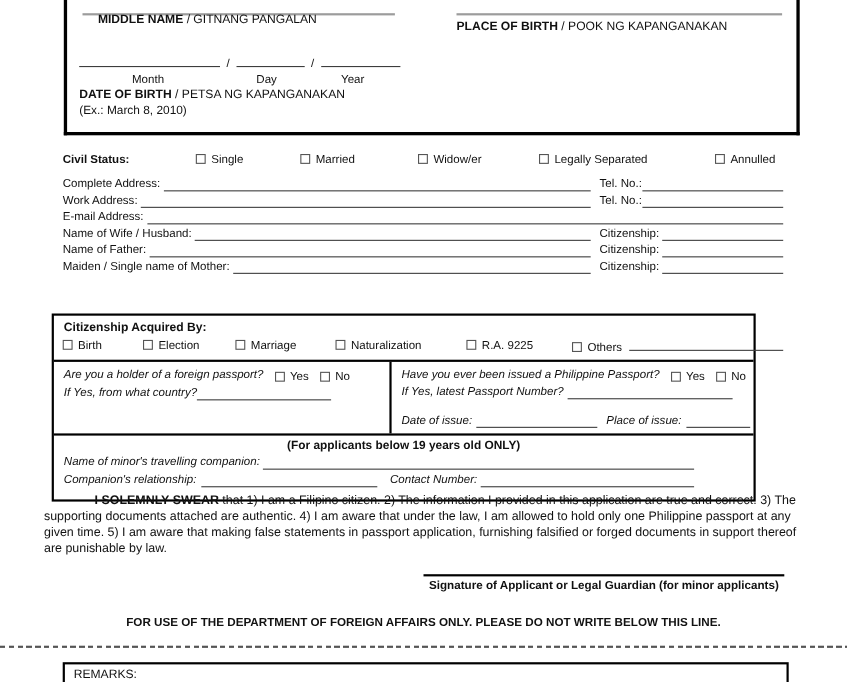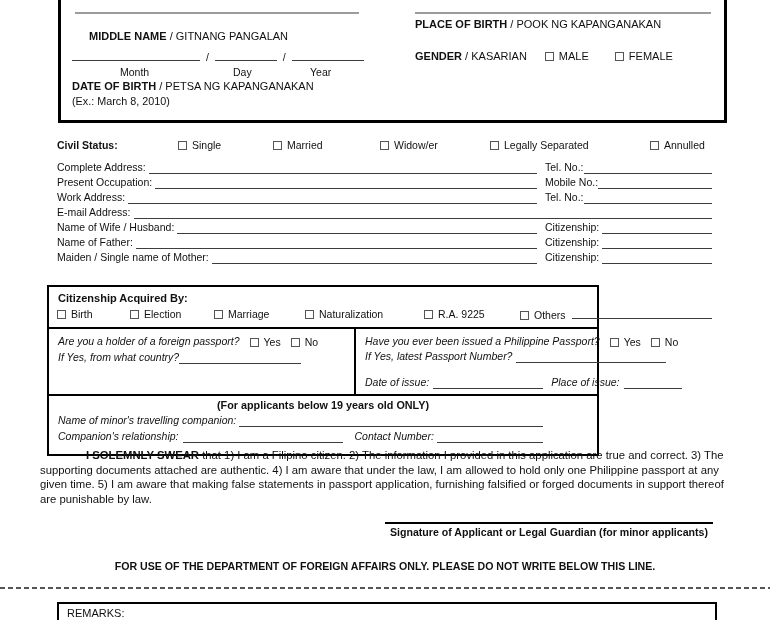--- a/index.html
+++ b/index.html
@@ -24,21 +24,21 @@
   .grayline { position:absolute; height:2px; background:#9c9c9c; }
   
   #civil-row { left:57px; top:139px; width:660px; height:14px; }
   
   #contact-block { left:57px; top:159px; width:655px; }
   .crow { display:flex; align-items:flex-end; height:15px; }
   .crow .lab { white-space:nowrap; line-height:13px; }
   .rcell { flex:none; width:167px; margin-left:8px; display:flex; align-items:flex-end; }
   .rcell .lab { line-height:13px; }
   
-  #cit-box { left:47px; top:285px; width:552px; border:2px solid #000; background:#fff; }
+  #cit-box { left:47px; top:285px; width:640px; border:2px solid #000; background:#fff; }
   #cab-head { position:relative; height:40px; }
   #cab-head .opt { position:absolute; top:21px; white-space:nowrap; }
   .hdiv { border-top:2px solid #000; }
   #pass-row { display:flex; }
   #pass-left { flex:none; width:305px; padding:5px 6px 5px 9px; }
   #pass-right { flex:1 1 auto; border-left:2px solid #000; padding:5px 8px 5px 9px; }
   .pline { display:flex; align-items:flex-end; height:14px; white-space:nowrap; }
   .pline .lab { line-height:13px;font-style:italic; }
   .yn { display:inline-flex; align-items:center; margin-left:10px; }
   #minor-sec { padding:3px 9px 11px 9px; }
@@ -59,21 +59,21 @@
   #remarks-box { left:57px; top:602px; width:660px; height:26px; border:2px solid #000;
                  padding:3px 8px; }
 </style>
 </head>
 <body>
 
 <div id="page">
 
   <div id="top-box" class="abs">
     <div class="grayline" style="left:14px; top:12px; width:284px;"></div>
-    <div class="abs" style="left:14px; top:30px; font-size:11px;padding-left:14px;">
+    <div class="abs" style="left:14px; top:12px; font-size:11px;padding-left:14px;">
       <span class="b">MIDDLE NAME</span><span> / GITNANG PANGALAN</span>
     </div>
 
     <div class="grayline" style="left:354px; top:12px; width:296px;"></div>
     <div class="abs" style="left:354px; top:18px; font-size:11px;">
       <span class="b">PLACE OF BIRTH</span><span> / POOK NG KAPANGANAKAN</span>
     </div>
 
     <div class="abs" style="left:11px; top:50px; font-size:10.5px;">
       <span class="bl" style="width:128px;"></span>
@@ -83,31 +83,20 @@
       <span class="bl" style="width:72px;"></span>
     </div>
     <span class="abs" style="left:59px; top:66px;">Month</span>
     <span class="abs" style="left:172px; top:66px;">Day</span>
     <span class="abs" style="left:249px; top:66px;">Year</span>
     <div class="abs" style="left:11px; top:80px; font-size:11px;">
       <span class="b">DATE OF BIRTH</span><span> / PETSA NG KAPANGANAKAN</span>
     </div>
     <div class="abs" style="left:11px; top:95px; font-size:10.8px;">(Ex.: March 8, 2010)</div>
 
-    <div class="abs" style="left:354px; top:50px; display:flex; align-items:center; font-size:11px;">
-      <span><span class="b">GENDER</span><span> / KASARIAN</span></span>
-      <span style="display:inline-flex; align-items:center; margin-left:18px;">
-        <span class="cb"></span>
-        <span>MALE</span>
-      </span>
-      <span style="display:inline-flex; align-items:center; margin-left:26px;">
-        <span class="cb"></span>
-        <span>FEMALE</span>
-      </span>
-    </div>
   </div>
 
   <div id="civil-row" class="abs">
     <span class="abs" style="left:0;">
       <span class="b">Civil Status</span><span class="b">:</span>
     </span>
     <span class="abs" style="left:121px;">
       <span class="cb"></span><span>Single</span></span>
     <span class="abs" style="left:216px;">
       <span class="cb"></span><span>Married</span></span>
@@ -118,28 +107,20 @@
     <span class="abs" style="left:593px;">
       <span class="cb"></span><span>Annulled</span></span>
   </div>
 
   <div id="contact-block" class="abs">
     <div class="crow">
       <span class="lab">Complete Address:</span>
       <div class="fill"></div>
       <div class="rcell">
           <span class="lab">Tel. No.:</span>
-        <div class="fill" style="margin-left:0;"></div>
-        </div>
-    </div>
-    <div class="crow">
-      <span class="lab">Present Occupation:</span>
-      <div class="fill"></div>
-      <div class="rcell">
-          <span class="lab">Mobile No.:</span>
         <div class="fill" style="margin-left:0;"></div>
         </div>
     </div>
     <div class="crow">
       <span class="lab">Work Address:</span>
       <div class="fill"></div>
       <div class="rcell">
           <span class="lab">Tel. No.:</span>
         <div class="fill" style="margin-left:0;"></div>
         </div>

